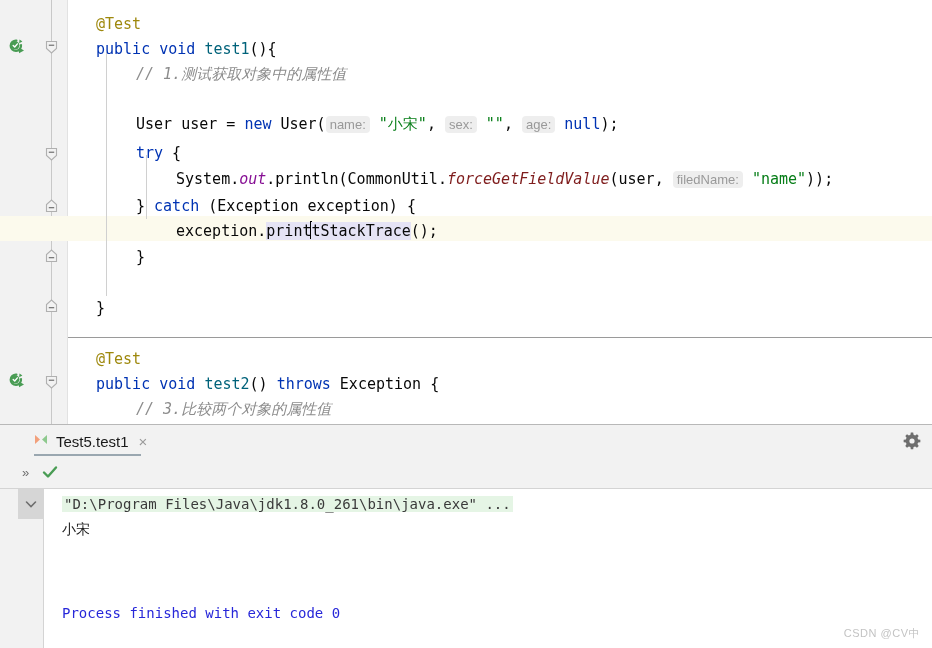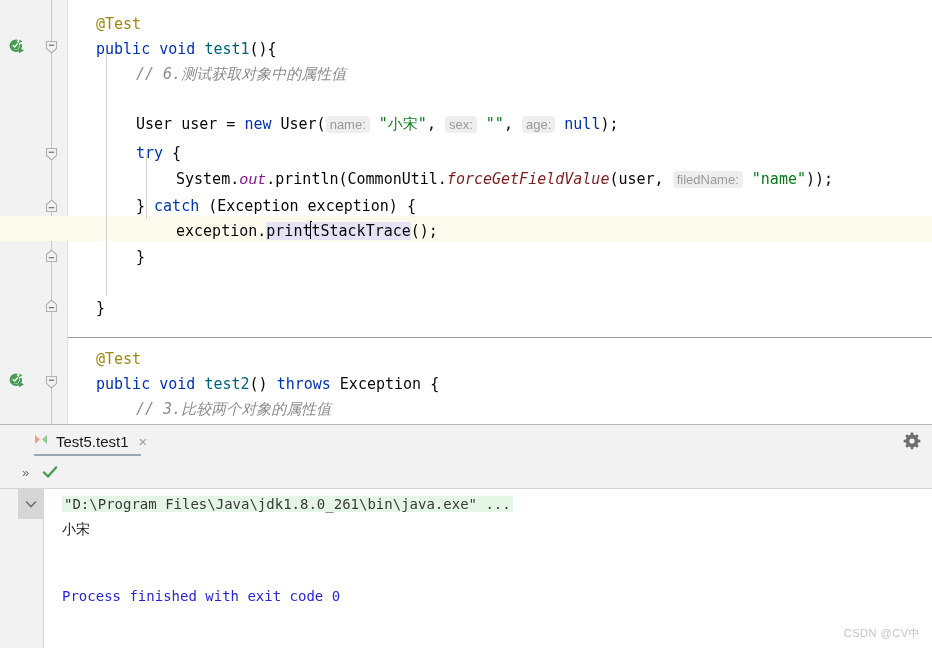--- a/index.html
+++ b/index.html
@@ -91,21 +91,21 @@
     position: absolute;
     height: 1px;
     background: #9a9a9a;
   }
 
   
   .kw      { color: #0033b3; }
   .anno    { color: #9e880d; }
   .cmt     { color: #8c8c8c; font-style: italic; }
   .str     { color: #067d17; }
-  .fld     { color: #871094; font-style: italic; font-family: Liberation Mono, monospace; }
+  .fld     { color: #871094; font-style: italic; }
   .mth     { color: #00627a; }
   .statmth { color: #7f1d1d; font-style: italic; }
   .plain   { color: #080808; }
   .hintbox {
     background: #eeeeee;
     color: #999999;
     border-radius: 4px;
     padding: 1px 4px;
     font-size: 13px;
     font-family: "Liberation Sans", sans-serif;
@@ -318,21 +318,21 @@
 
     <div class="code-pane">
       <div id="caret-row" class="caret-row-hl" style="top: 216px; left: -68px;"></div>
       <div id="indent-guides">
           <div class="indent-guide" style="left: 38px; top: 52px; height: 244px;"></div>
           <div class="indent-guide" style="left: 78px; top: 155px; height: 64px;"></div>
         </div>
       <div id="code-lines">
           <div class="code-line" style="top: 12px; left: 28px;"><span class="anno">@Test</span></div>
           <div class="code-line" style="top: 37px; left: 28px;"><span class="kw">public</span><span class="plain"> </span><span class="kw">void</span><span class="plain"> </span><span class="mth">test1</span><span class="plain">(){</span></div>
-          <div class="code-line" style="top: 62px; left: 68px;"><span class="cmt">// 6.测试获取对象中的属性值</span></div>
+          <div class="code-line" style="top: 62px; left: 68px;"><span class="cmt">// 1.测试获取对象中的属性值</span></div>
           <div class="code-line" style="top: 87px; left: 68px;"></div>
           <div class="code-line" style="top: 112px; left: 68px;"><span class="plain">User user = </span><span class="kw">new</span><span class="plain"> User(</span><span class="hintbox">name:</span><span class="plain"> </span><span class="str">"小宋"</span><span class="plain">, </span><span class="hintbox">sex:</span><span class="plain"> </span><span class="str">""</span><span class="plain">, </span><span class="hintbox">age:</span><span class="plain"> </span><span class="kw">null</span><span class="plain">);</span></div>
           <div class="code-line" style="top: 141px; left: 68px;"><span class="kw">try</span><span class="plain"> {</span></div>
           <div class="code-line" style="top: 167px; left: 108px;"><span class="plain">System.</span><span class="fld">out</span><span class="plain">.println(CommonUtil.</span><span class="statmth">forceGetFieldValue</span><span class="plain">(user, </span><span class="hintbox">filedName:</span><span class="plain"> </span><span class="str">"name"</span><span class="plain">));</span></div>
           <div class="code-line" style="top: 194px; left: 68px;"><span class="plain">} </span><span class="kw">catch</span><span class="plain"> (Exception exception) {</span></div>
           <div class="code-line" style="top: 219px; left: 108px;"><span class="plain">exception.</span><span class="ident-hl">print</span><span class="caret"></span><span class="ident-hl">tStackTrace</span><span class="plain">();</span></div>
           <div class="code-line" style="top: 245px; left: 68px;"><span class="plain">}</span></div>
           <div class="code-line" style="top: 270px; left: 68px;"></div>
           <div class="code-line" style="top: 296px; left: 28px;"><span class="plain">}</span></div>
           <div class="code-line" style="top: 321px; left: 28px;"></div>
@@ -416,20 +416,20 @@
     </div>
     <div class="console-rail"></div>
     <div class="console-sep"></div>
 
     <div class="console">
       <div id="console-lines">
           <div class="console-line" style="top: 4px;"><span class="cmdline">"D:\Program Files\Java\jdk1.8.0_261\bin\java.exe" ...</span></div>
           <div class="console-line" style="top: 29px;"><span class="outline">小宋</span></div>
           <div class="console-line" style="top: 51px;"><span class="outline"></span></div>
           <div class="console-line" style="top: 73px;"><span class="outline"></span></div>
-          <div class="console-line" style="top: 96px;"><span class="finline">Process finished with exit code 0</span></div>
+          <div class="console-line" style="top: 113px;"><span class="finline">Process finished with exit code 0</span></div>
         </div>
       <div class="watermark">CSDN @CV中</div>
     </div>
 
   </div>
 
 </div>
 
 </body></html>

